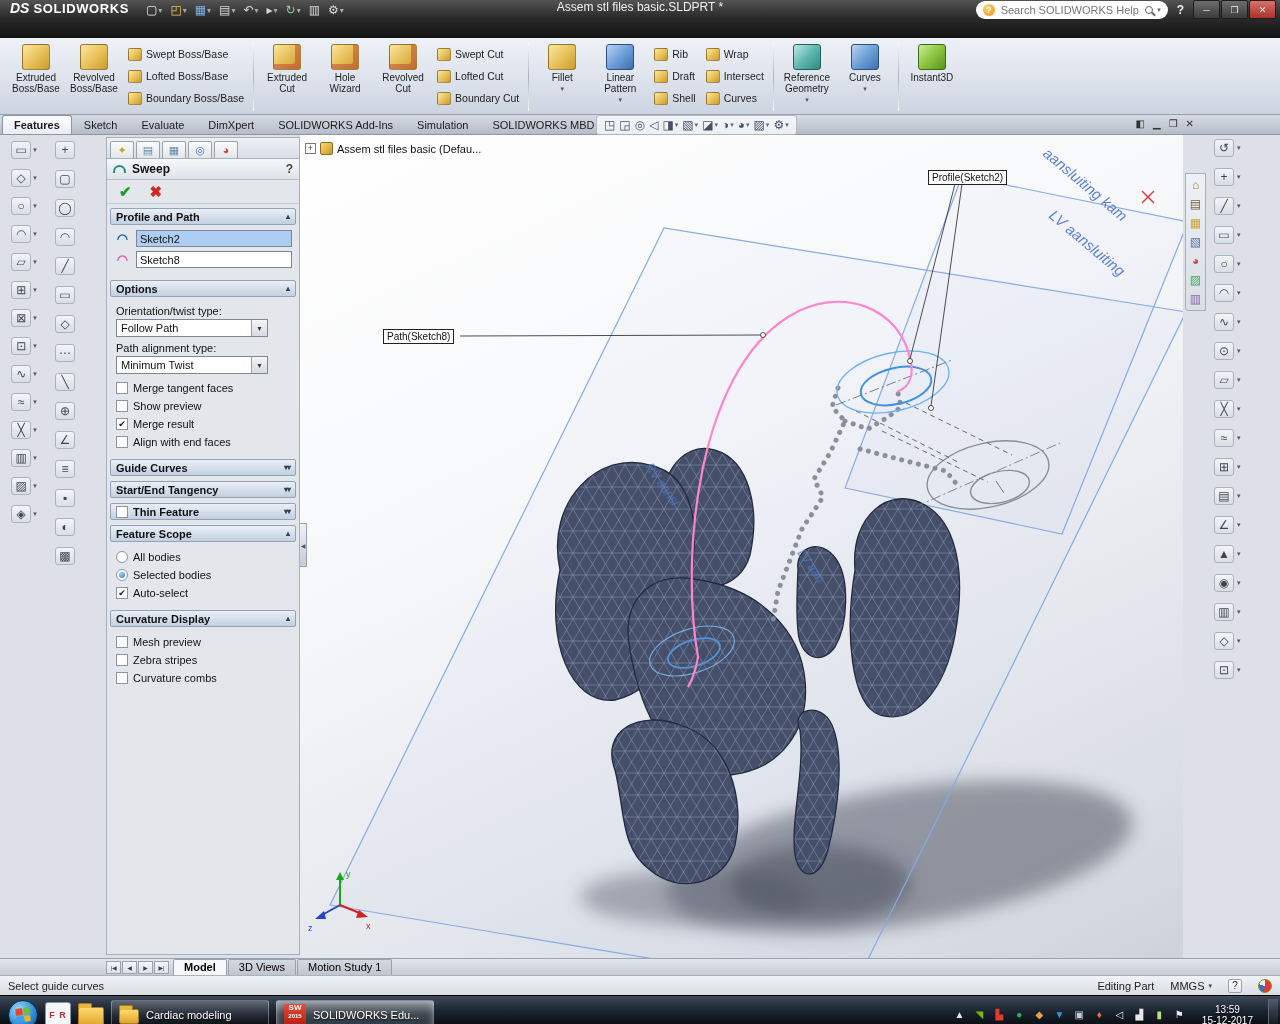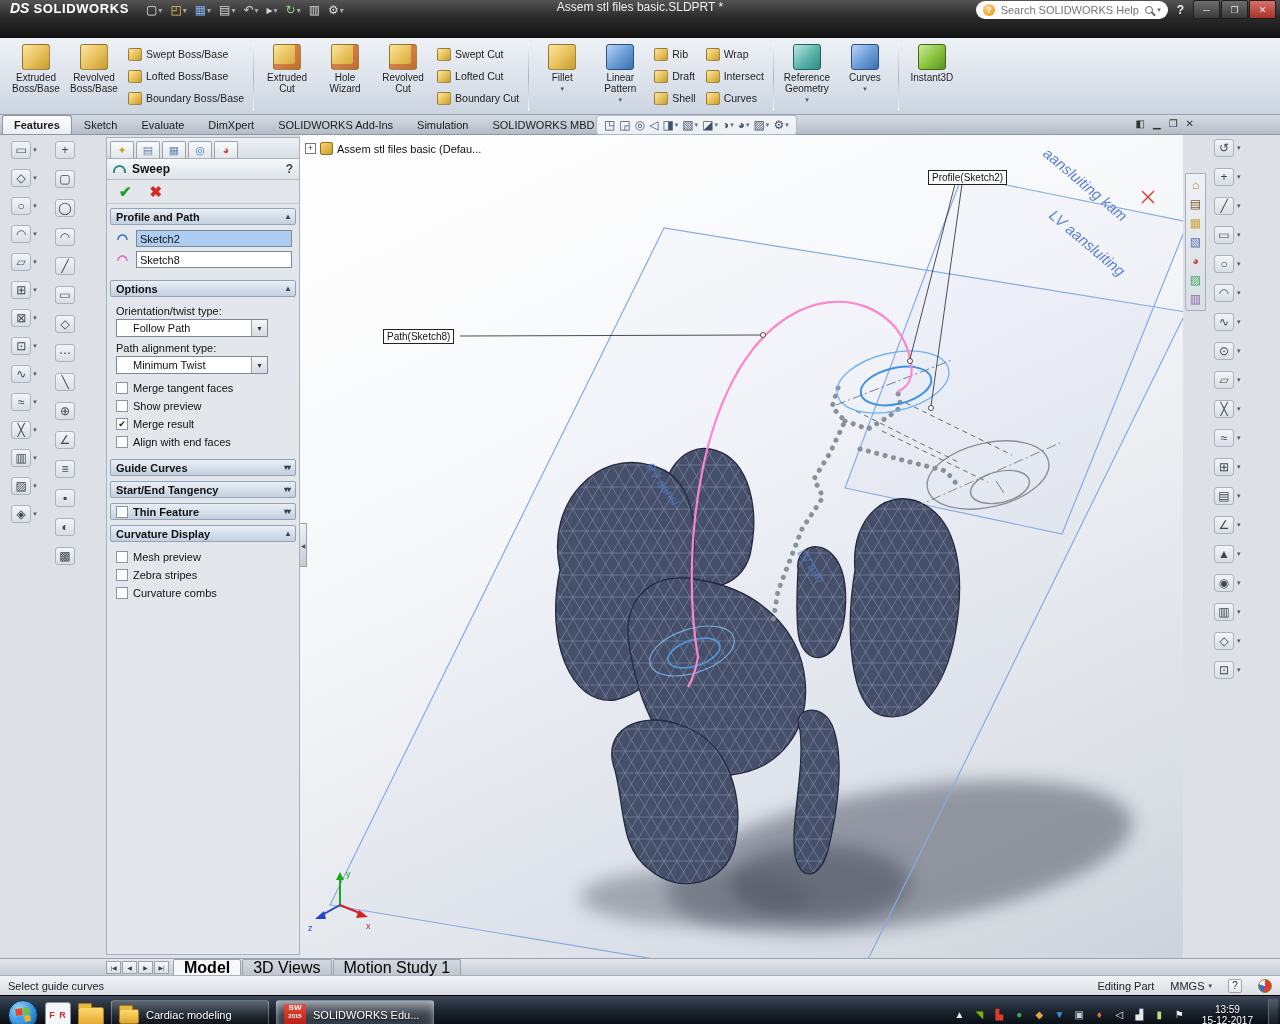--- a/index.html
+++ b/index.html
@@ -98,21 +98,21 @@
   .selrow{display:flex;align-items:center;gap:5px;margin-bottom:4px;}
   .selic{width:17px;height:15px;display:flex;align-items:center;justify-content:center;font-size:13px;font-weight:bold;}
   .selic.profile{color:#1a62c8;}
   .selic.profile::before{content:"◠";}
   .selic.path{color:#e05caa;}
   .selic.path::before{content:"◠";}
   .selbox{flex:1;height:17px;border:1px solid #7c8896;background:#fff;padding:1px 3px;line-height:14px;font-size:11px;}
   .selbox.sel{background:#aecdf2;}
   .flabel{margin:3px 2px 2px;}
   .dropdown{display:flex;height:18px;border:1px solid #7c8896;background:#fff;margin:0 2px 5px;width:152px;}
-  .dd-val{flex:1;padding:1px 4px;line-height:15px;margin-left:12px;}
+  .dd-val{flex:1;padding:1px 4px;line-height:15px;}
   .dd-btn{width:16px;background:linear-gradient(#f4f5f7,#d6dbe2);border-left:1px solid #99a2ad;display:flex;
     align-items:center;justify-content:center;}
   .dd-btn::after{content:"▾";font-size:8px;color:#334;}
   .cbrow{display:flex;align-items:center;gap:5px;height:17px;margin:1px 2px;}
   .cb{width:12px;height:12px;background:#fff;border:1px solid #8b95a1;display:flex;align-items:center;
     justify-content:center;font-size:9px;color:#222;flex:0 0 auto;}
   .cb.checked::after{content:"✔";}
   .rd{width:12px;height:12px;border-radius:50%;background:#fff;border:1px solid #8b95a1;display:flex;
     align-items:center;justify-content:center;flex:0 0 auto;}
   .rd.on::after{content:"";width:6px;height:6px;border-radius:50%;background:radial-gradient(circle at 35% 30%,#9fd0ff,#2f77c4);}
@@ -139,21 +139,21 @@
   .rtb{position:absolute;left:1211px;top:4px;width:66px;display:flex;flex-direction:column;gap:11px;}
   .rtb .trow{display:flex;align-items:center;gap:3px;padding-left:3px;}
 
   
   .bottombar{height:17px;background:linear-gradient(#e3e7ec,#c6ccd4);border-top:1px solid #9aa3ad;display:flex;
     align-items:flex-end;padding-left:106px;font-size:11px;}
   .bnav{display:flex;gap:1px;margin-right:4px;align-items:center;height:16px;}
   .bnav span{min-width:15px;height:13px;border:1px solid #9aa3ad;background:linear-gradient(#f4f6f8,#dde2e8);
     font-size:6px;display:flex;align-items:center;justify-content:center;color:#345;padding:0 1px;}
   .btab{padding:0 10px;height:16px;line-height:15px;border:1px solid #9aa3ad;border-bottom:0;
-    background:linear-gradient(#d3d9e0,#bfc6cf);margin-right:1px;border-radius:2px 2px 0 0;font-size:16px;}
+    background:linear-gradient(#d3d9e0,#bfc6cf);margin-right:1px;border-radius:2px 2px 0 0;font-size:11px;}
   .btab.active{background:#f6f8fa;font-weight:bold;}
   .statusbar{height:20px;background:linear-gradient(#f0f3f6,#d9dee5);border-top:1px solid #aab3bd;display:flex;
     align-items:center;padding:0 8px;font-size:11px;color:#222;}
   .sb-right{margin-left:auto;display:flex;align-items:center;gap:16px;}
   .units{display:flex;align-items:center;gap:4px;}
   .units .a{font-size:7px;color:#445;}
   .sb-help{width:14px;height:14px;border:1px solid #9aa3ad;background:linear-gradient(#fff,#e3e8ee);font-size:10px;
     display:flex;align-items:center;justify-content:center;border-radius:2px;}
   .sb-res{width:14px;height:14px;border-radius:50%;background:conic-gradient(#e23b2e 0 55%,#2f6fd0 55% 80%,#f0f0f0 80% 100%);
     border:1px solid #882;}
@@ -604,20 +604,40 @@
       </div>
 
       <div class="sec">
         <div class="sec-h">
           <span class="cb"></span>
           <span>Thin Feature</span>
           <span class="chev chev-dd"></span>
         </div>
       </div>
 
+      <div class="sec">
+        <div class="sec-h">
+          <span>Feature Scope</span>
+          <span class="chev chev-up"></span>
+        </div>
+        <div class="sec-b" id="scopebody">
+            <div class="cbrow">
+              <span class="rd"></span>
+              <span class="cl">All bodies</span>
+            </div>
+            <div class="cbrow">
+              <span class="rd on"></span>
+              <span class="cl">Selected bodies</span>
+            </div>
+            <div class="cbrow">
+              <span class="cb checked"></span>
+              <span class="cl">Auto-select</span>
+            </div>
+          </div>
+      </div>
 
       <div class="sec">
         <div class="sec-h">
           <span>Curvature Display</span>
           <span class="chev chev-up"></span>
         </div>
         <div class="sec-b" id="curvchecks">
             <div class="cbrow">
               <span class="cb"></span>
               <span class="cl">Mesh preview</span>

